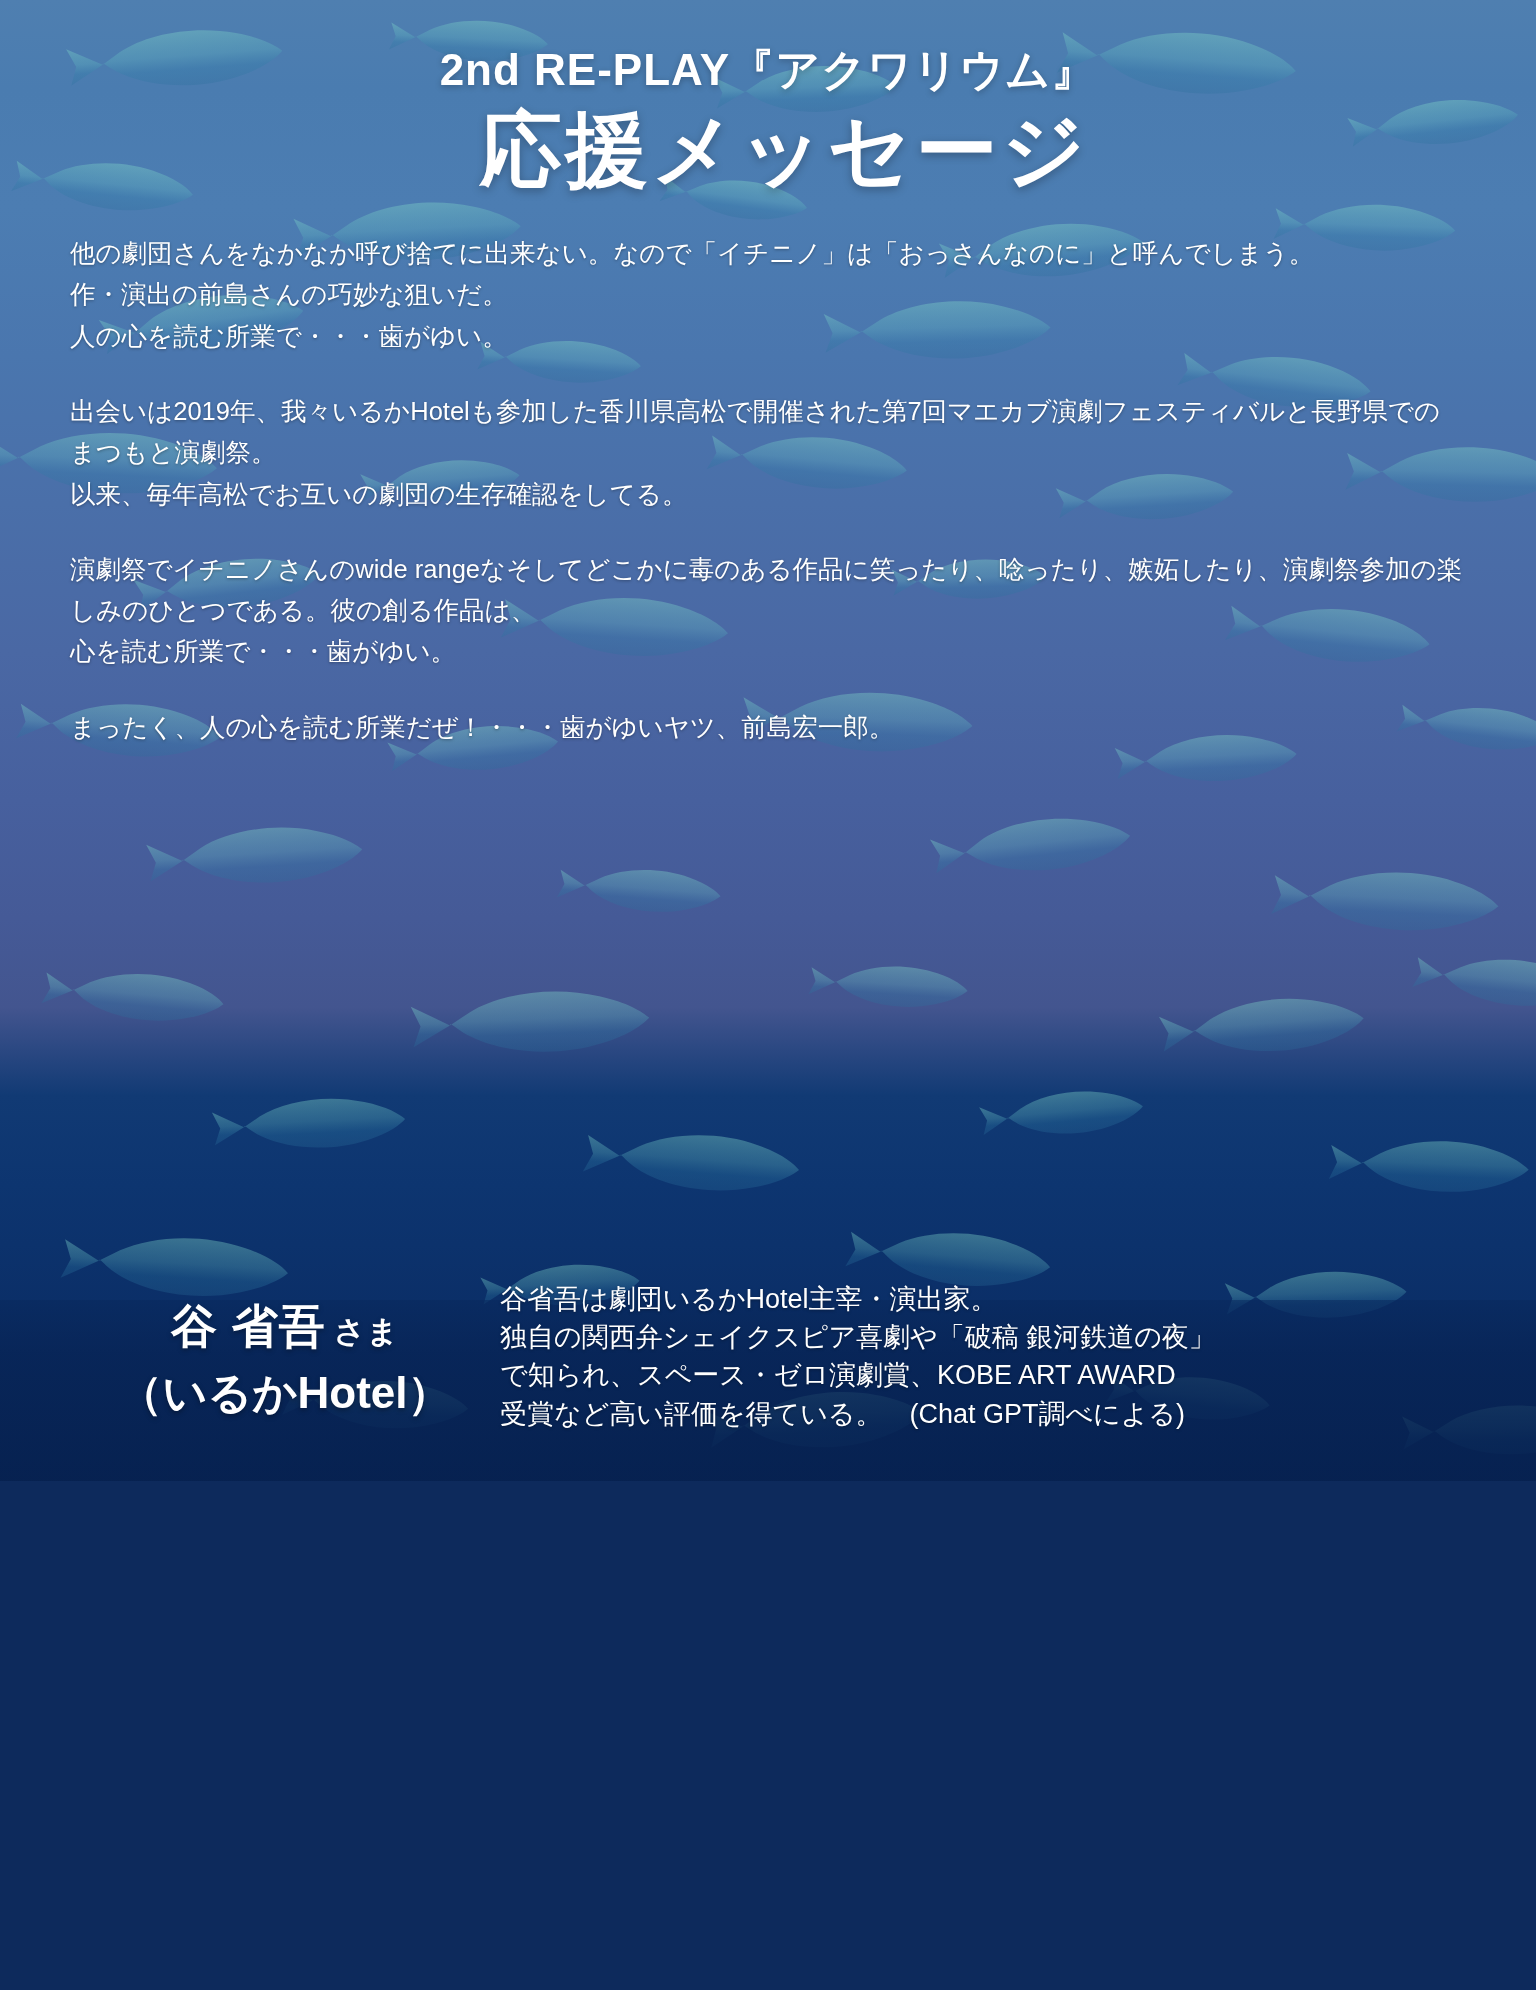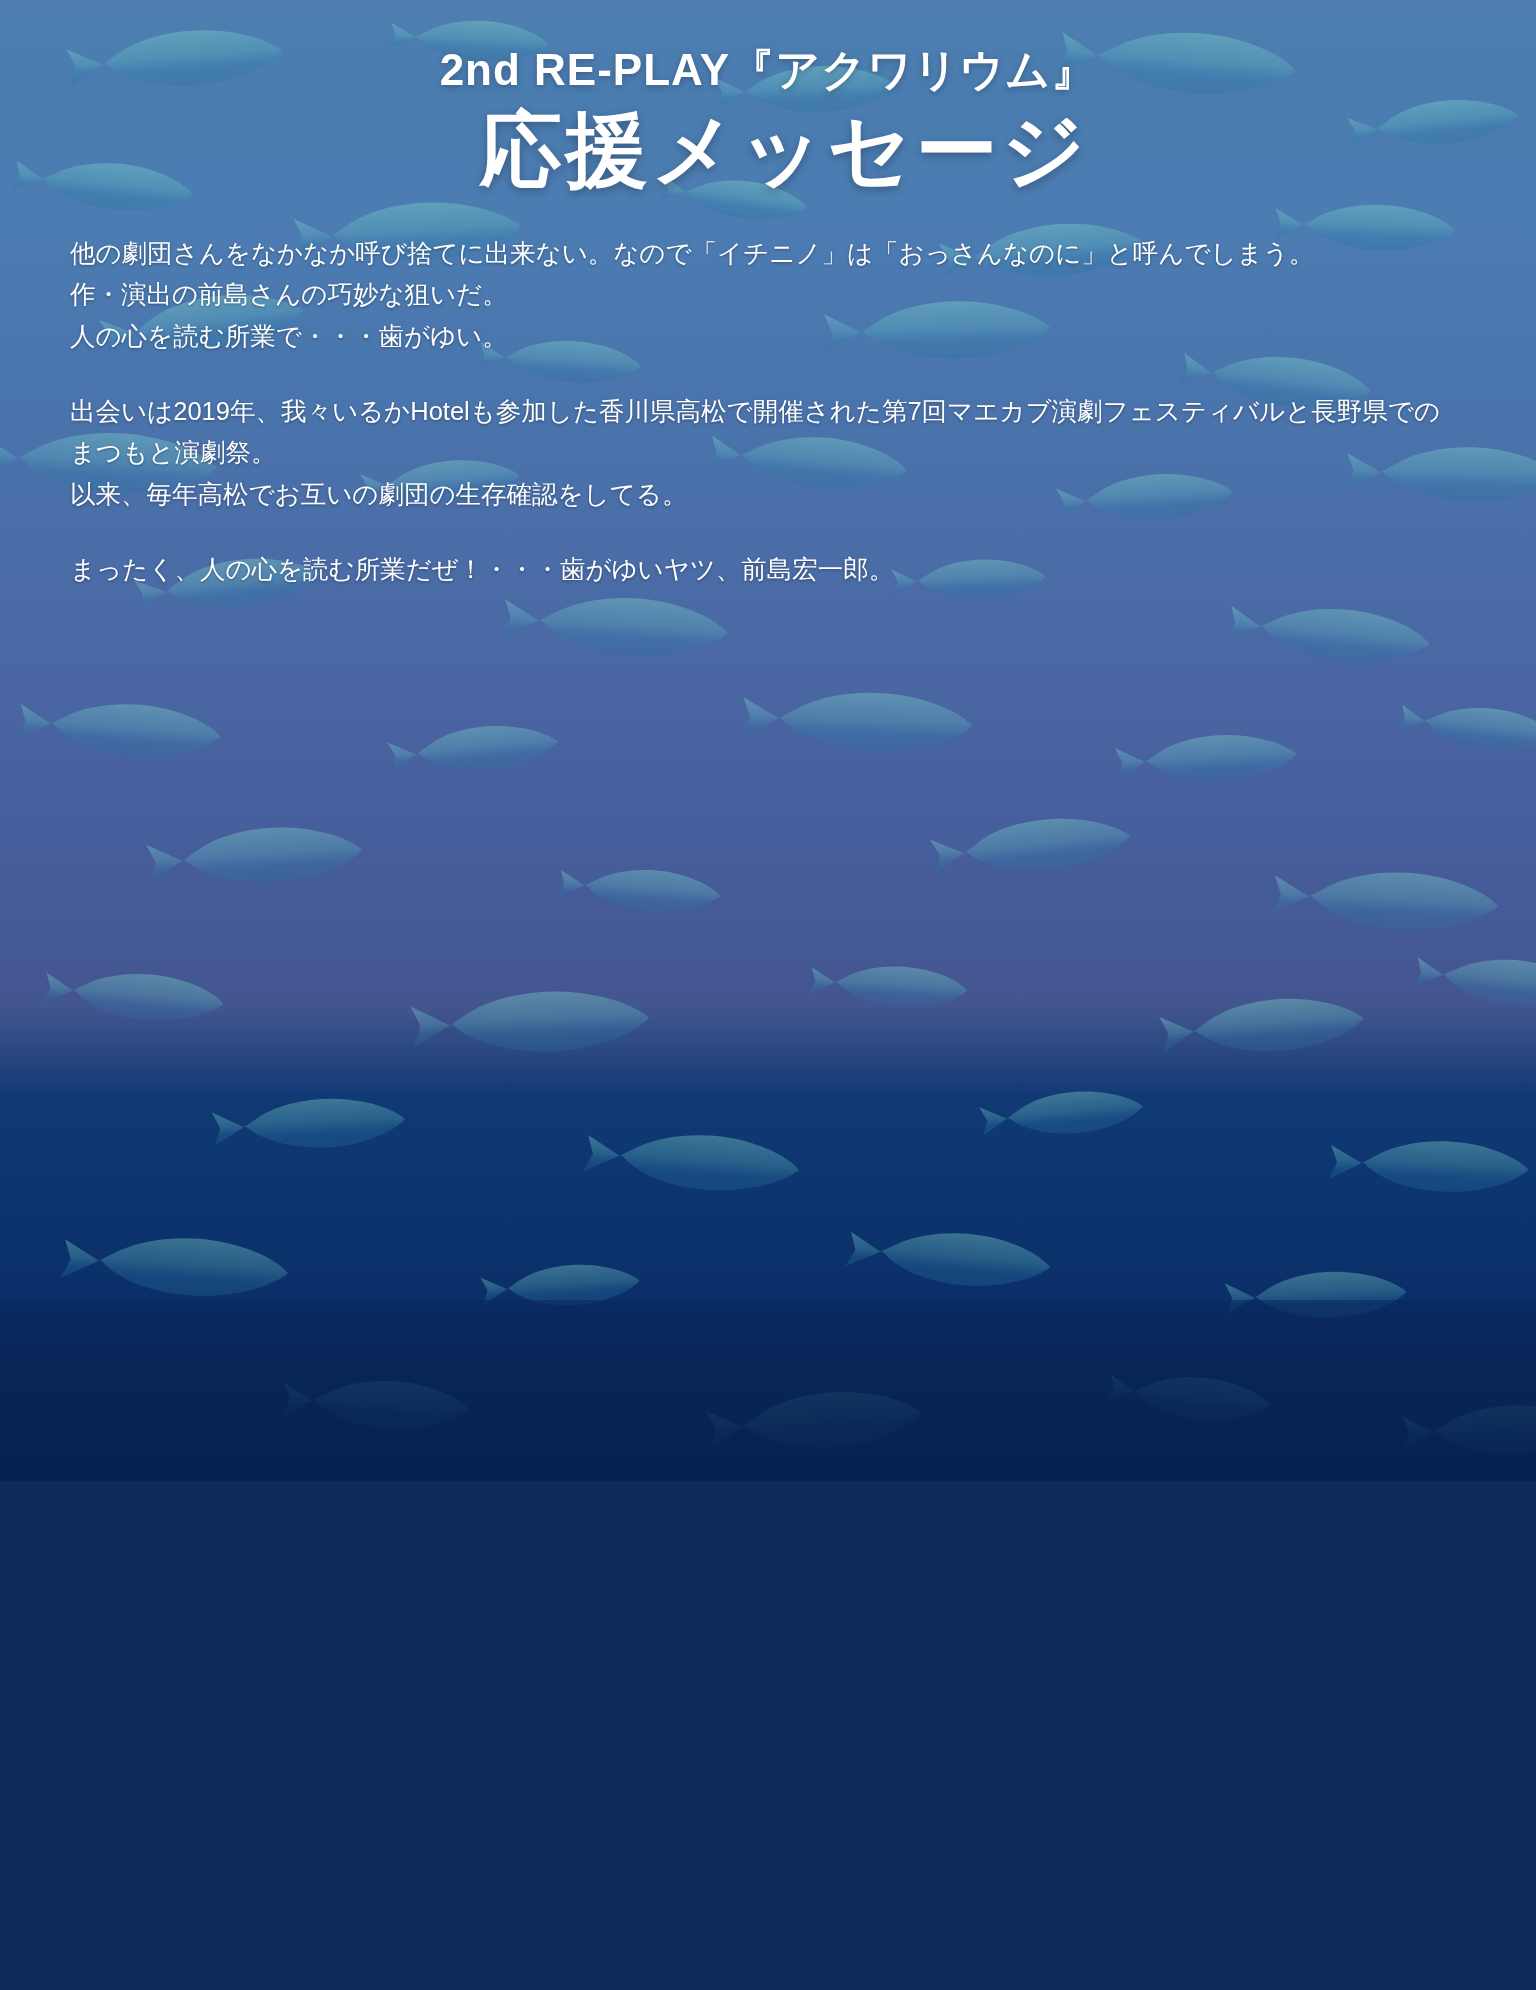--- a/index.html
+++ b/index.html
@@ -213,18 +213,32 @@
       <div class="title-small">2nd RE-PLAY『アクワリウム』</div>
       <div class="title-large">応援メッセージ</div>
     </div>
 
     <div class="body-text">
       <p class="para">他の劇団さんをなかなか呼び捨てに出来ない。なので「イチニノ」は「おっさんなのに」と呼んでしまう。
 作・演出の前島さんの巧妙な狙いだ。
 人の心を読む所業で・・・歯がゆい。</p>
       <p class="para">出会いは2019年、我々いるかHotelも参加した香川県高松で開催された第7回マエカブ演劇フェスティバルと長野県でのまつもと演劇祭。
 以来、毎年高松でお互いの劇団の生存確認をしてる。</p>
+      <p class="para">演劇祭でイチニノさんのwide rangeなそしてどこかに毒のある作品に笑ったり、唸ったり、嫉妬したり、演劇祭参加の楽しみのひとつである。彼の創る作品は、
+心を読む所業で・・・歯がゆい。</p>
       <p class="para">まったく、人の心を読む所業だぜ！・・・歯がゆいヤツ、前島宏一郎。</p>
     </div>
 
+    <div class="footer">
+      <div class="credit-name">
+        <div class="credit-line1">
+          <span>谷 省吾</span><span class="sama">さま</span>
+        </div>
+        <div class="credit-line2">（いるかHotel）</div>
+      </div>
+      <div class="credit-bio">谷省吾は劇団いるかHotel主宰・演出家。
+独自の関西弁シェイクスピア喜劇や「破稿 銀河鉄道の夜」
+で知られ、スペース・ゼロ演劇賞、KOBE ART AWARD
+受賞など高い評価を得ている。　(Chat GPT調べによる)</div>
+    </div>
 
   </div>
 </div>
 
 </body></html>

